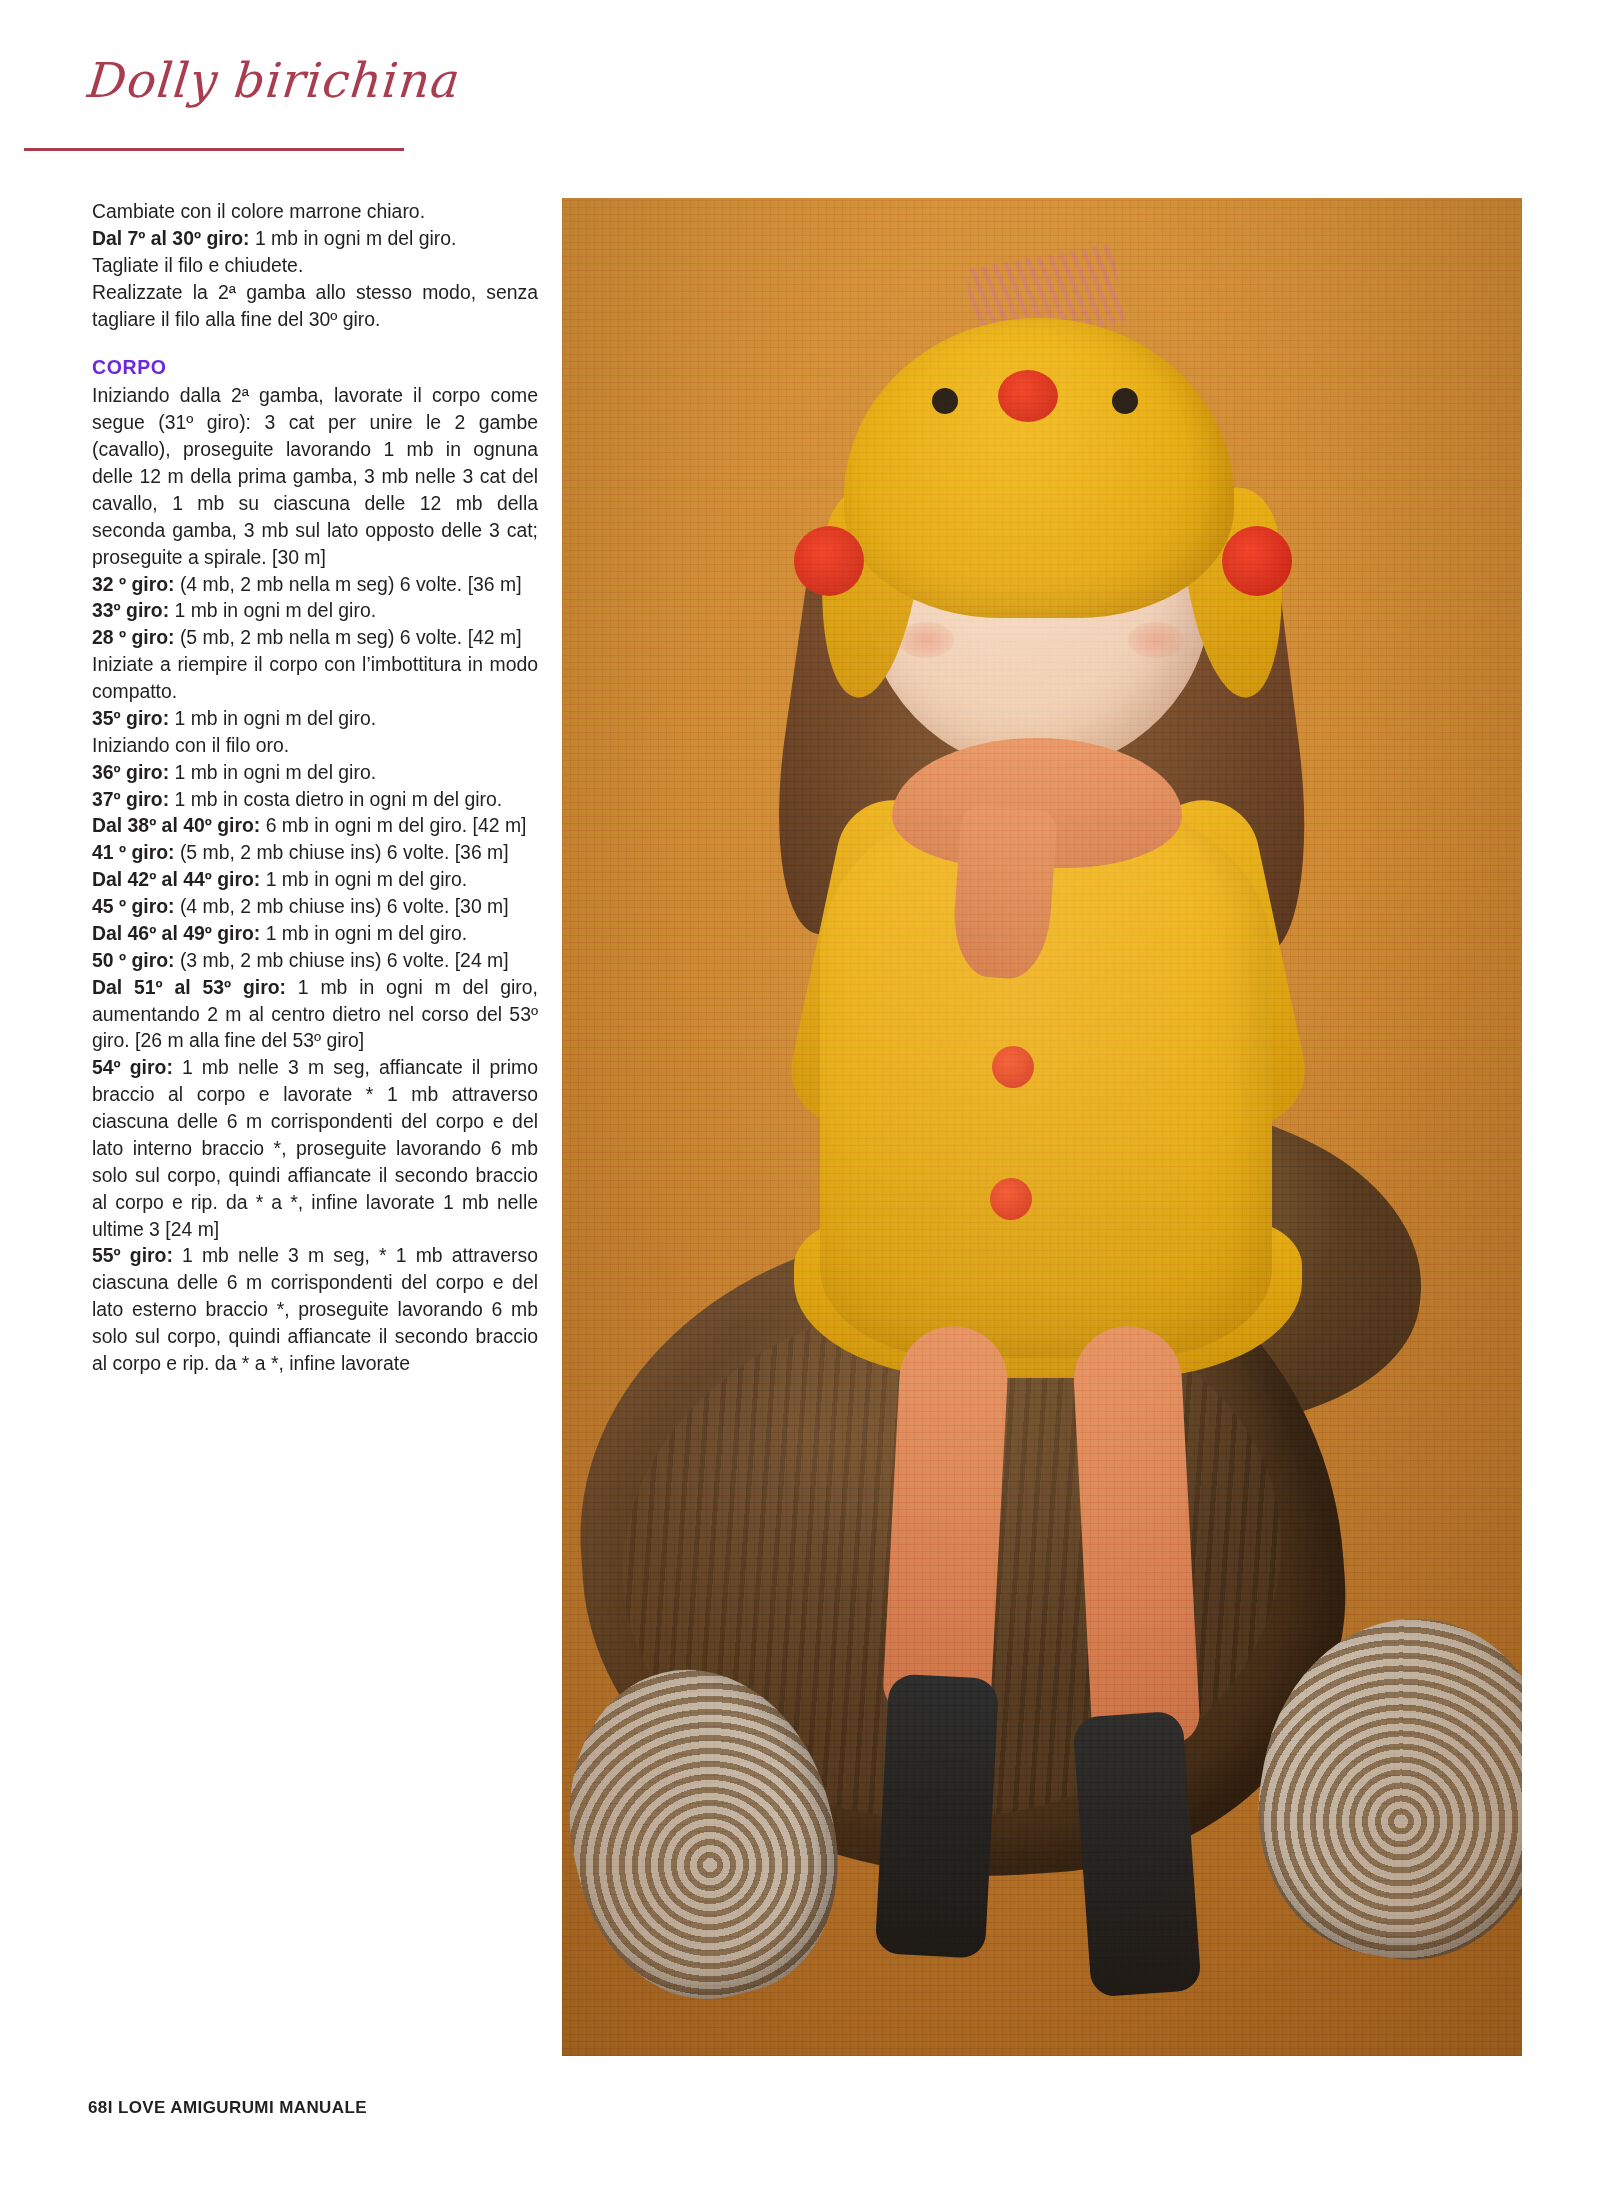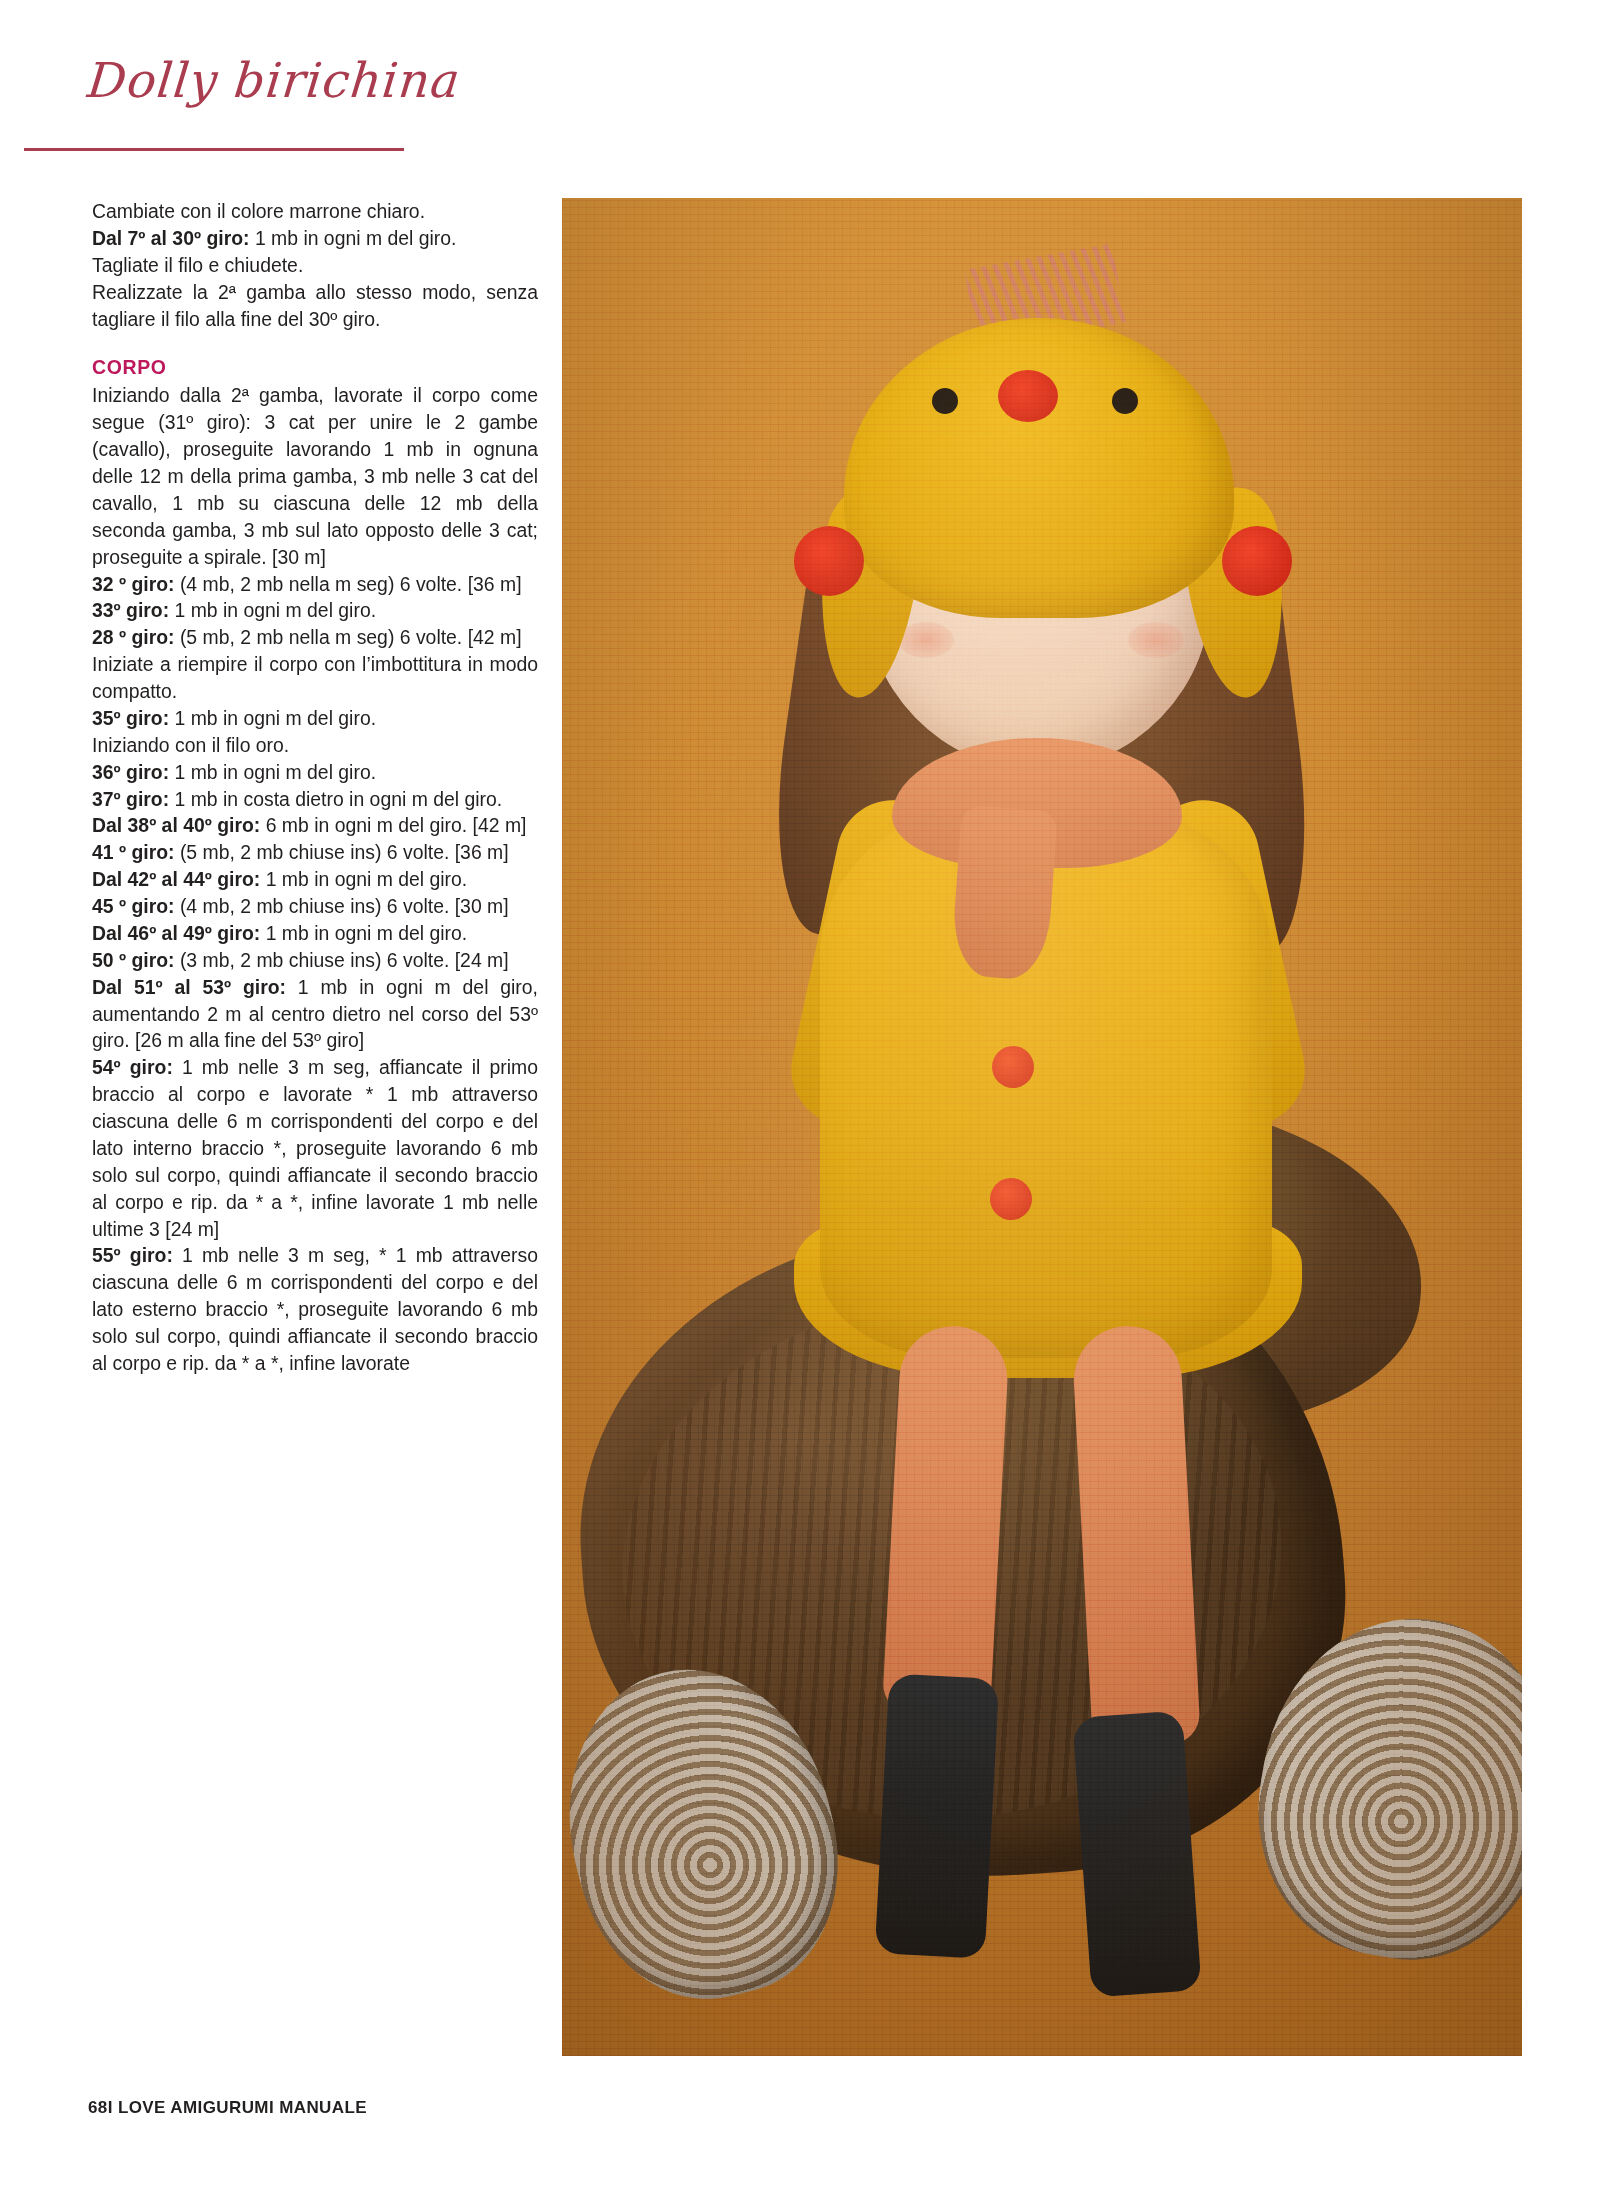--- a/index.html
+++ b/index.html
@@ -55,21 +55,21 @@
     color: #221f1f;
     text-align: justify;
   }
   .text-column p {
     margin: 0;
   }
   .text-column p.nj {
     text-align: left;
   }
   .section-head {
-    color: #be185d;
+    color: #6d28d9;
     font-weight: bold;
     font-size: 19.5px;
     letter-spacing: 0.6px;
     margin-top: 22px !important;
     margin-bottom: 1px !important;
   }
   .b {
     font-weight: bold;
   }
 

